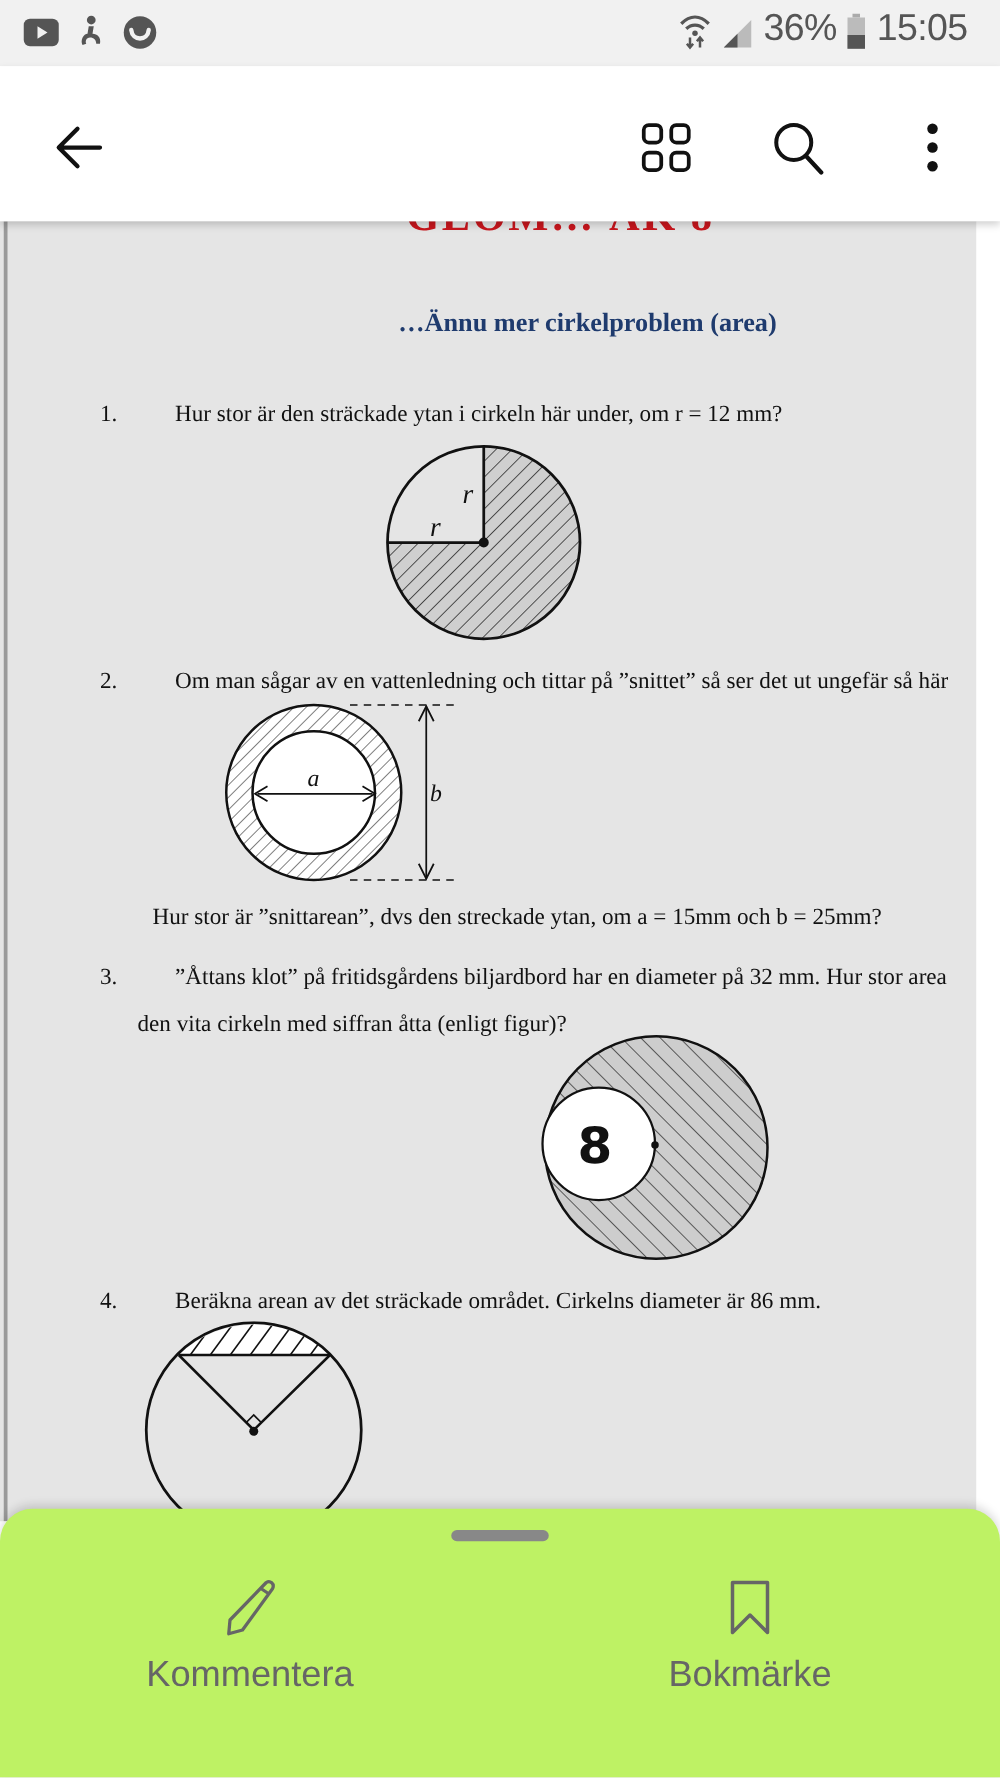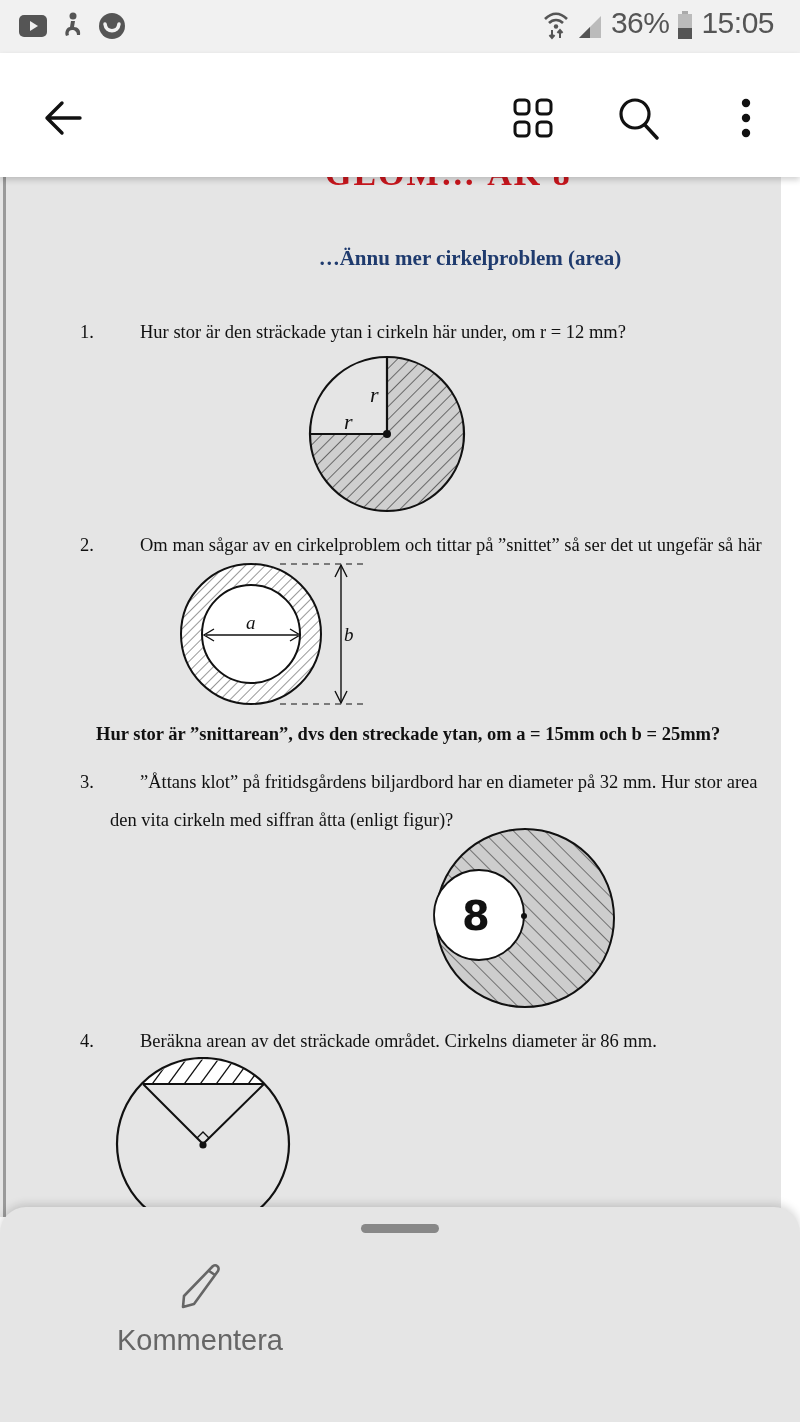--- a/index.html
+++ b/index.html
@@ -19,21 +19,21 @@
   .doc { position:absolute; left:0; top:177px; width:781px; height:1040px; background:#e5e5e5; overflow:hidden; }
   .doc-edge { position:absolute; left:3px; top:0; width:3px; height:1040px; background:#9a9a9a; }
   .doc-heading-fragment { position:absolute; left:325px; top:-22px; font-family:"Liberation Serif", serif; font-size:34px; font-weight:bold; color:#c8161d; letter-spacing:2px; }
   .doc-title { position:absolute; left:0; width:940px; top:69px; text-align:center; font-family:"Liberation Serif", serif; font-weight:bold; font-size:21px; color:#1f3b6e; }
   .q { position:absolute; font-family:"Liberation Serif", serif; font-size:18.5px; color:#111; white-space:nowrap; line-height:22px; }
   .qnum { position:absolute; }
   .qtext { position:absolute; left:12px;margin-left:48px; }
   .fig { position:absolute; }
 
   
-  .sheet { position:absolute; left:0; top:1207px; width:800px; height:215px; background:#e5e5e5; border-top-left-radius:26px; border-top-right-radius:26px; box-shadow:0 -3px 8px rgba(0,0,0,0.15); z-index:6; }
+  .sheet { position:absolute; left:0; top:1207px; width:800px; height:215px; background:#bef264; border-top-left-radius:26px; border-top-right-radius:26px; box-shadow:0 -3px 8px rgba(0,0,0,0.15); z-index:6; }
   .handle { position:absolute; left:361px; top:17px; width:78px; height:9px; background:#888; border-radius:5px; }
   .sheet-action { position:absolute; top:55px; width:260px; height:100px; display:flex; flex-direction:column; align-items:center; cursor:pointer; }
   .sheet-action .lbl { margin-top:14px; font-size:29px; color:#666; font-family:"Liberation Sans", sans-serif; }
 </style>
 </head>
 <body>
 
 <div class="statusbar">
   <div class="sb-left">
     <svg width="30" height="26" viewBox="0 0 30 26">
@@ -118,41 +118,41 @@
     <path d="M87 80 L87 3 A77 77 0 1 1 10 80 Z" fill="url(#hatch1)"></path>
     <circle cx="87" cy="80" r="77" fill="none" stroke="#111" stroke-width="2.2"></circle>
     <path d="M10 80 L87 80 L87 3" stroke="#111" stroke-width="2.2" fill="none"></path>
     <circle cx="87" cy="80" r="4" fill="#111"></circle>
     <text x="70" y="48" font-family="Liberation Serif, serif" font-style="italic" font-size="22" fill="#111">r</text>
     <text x="44" y="75" font-family="Liberation Serif, serif" font-style="italic" font-size="22" fill="#111">r</text>
   </svg>
 
   <div class="q" style="left:80px; top:357px;">
     <span class="qnum">2.</span>
-    <span class="qtext">Om man sågar av en cirkelproblem och tittar på ”snittet” så ser det ut ungefär så här</span>
+    <span class="qtext">Om man sågar av en vattenledning och tittar på ”snittet” så ser det ut ungefär så här</span>
   </div>
   <svg class="fig" style="left:170px; top:384px;" width="200" height="150" viewBox="0 0 200 150">
     <defs>
       <pattern id="hatch2" width="7" height="7" patternUnits="userSpaceOnUse" patternTransform="rotate(45)">
         <rect width="7" height="7" fill="#fff"></rect>
           <line x1="0" y1="0" x2="0" y2="7" stroke="#333" stroke-width="1"></line>
       </pattern>
     </defs>
     <circle cx="81" cy="73" r="70" fill="url(#hatch2)" stroke="#111" stroke-width="2"></circle>
     <circle cx="81" cy="73" r="49" fill="#fff" stroke="#111" stroke-width="2"></circle>
     <line x1="36" y1="74" x2="128" y2="74" stroke="#111" stroke-width="1.4"></line>
     <path d="M44 68 L34 74 L44 80 M120 68 L130 74 L120 80" stroke="#111" stroke-width="1.4" fill="none"></path>
     <text x="76" y="68" font-family="Liberation Serif, serif" font-style="italic" font-size="19" fill="#111">a</text>
     <line x1="110" y1="3" x2="193" y2="3" stroke="#111" stroke-width="1.2" stroke-dasharray="6,5"></line>
     <line x1="110" y1="143" x2="193" y2="143" stroke="#111" stroke-width="1.2" stroke-dasharray="6,5"></line>
     <line x1="171" y1="4" x2="171" y2="142" stroke="#111" stroke-width="1.4"></line>
     <path d="M165 16 L171 4 L177 16 M165 130 L171 142 L177 130" stroke="#111" stroke-width="1.4" fill="none"></path>
     <text x="174" y="80" font-family="Liberation Serif, serif" font-style="italic" font-size="19" fill="#111">b</text>
   </svg>
-  <div class="q" style="left:96px; top:546px;font-weight:bold;">Hur stor är ”snittarean”, dvs den streckade ytan, om  a = 15mm och  b = 25mm?</div>
+  <div class="q" style="left:122px; top:546px;">Hur stor är ”snittarean”, dvs den streckade ytan, om  a = 15mm och  b = 25mm?</div>
 
   <div class="q" style="left:80px; top:594px;">
     <span class="qnum">3.</span>
     <span class="qtext">”Åttans klot” på fritidsgårdens biljardbord har en diameter på 32 mm. Hur stor area</span>
   </div>
   <div class="q" style="left:110px; top:632px;">den  vita cirkeln med siffran åtta (enligt figur)?</div>
   <svg class="fig" style="left:428px; top:647px;" width="192" height="190" viewBox="0 0 192 190">
     <defs>
       <pattern id="hatch3" width="11" height="11" patternUnits="userSpaceOnUse" patternTransform="rotate(-45)">
         <rect width="11" height="11" fill="#cdcdcd"></rect>
@@ -196,13 +196,19 @@
 </div>
 
 <div class="sheet">
   <div class="handle"></div>
   <div class="sheet-action" style="left:70px;">
     <svg width="50" height="48" viewBox="0 0 50 48">
         <path d="M38 4 C41 2 45 5 43 9 L19 42 L8 45 L9 34 Z M34 9 L40 13" stroke="#666" stroke-width="2.6" fill="none" stroke-linejoin="round"></path>
       </svg>
     <span class="lbl">Kommentera</span>
   </div>
+  <div class="sheet-action" style="left:470px;">
+    <svg width="36" height="48" viewBox="0 0 36 48">
+        <path d="M4 4 L32 4 L32 44 L18 30 L4 44 Z" stroke="#666" stroke-width="2.8" fill="none" stroke-linejoin="round"></path>
+      </svg>
+    <span class="lbl">Bokmärke</span>
+  </div>
 </div>
 
 </body></html>

